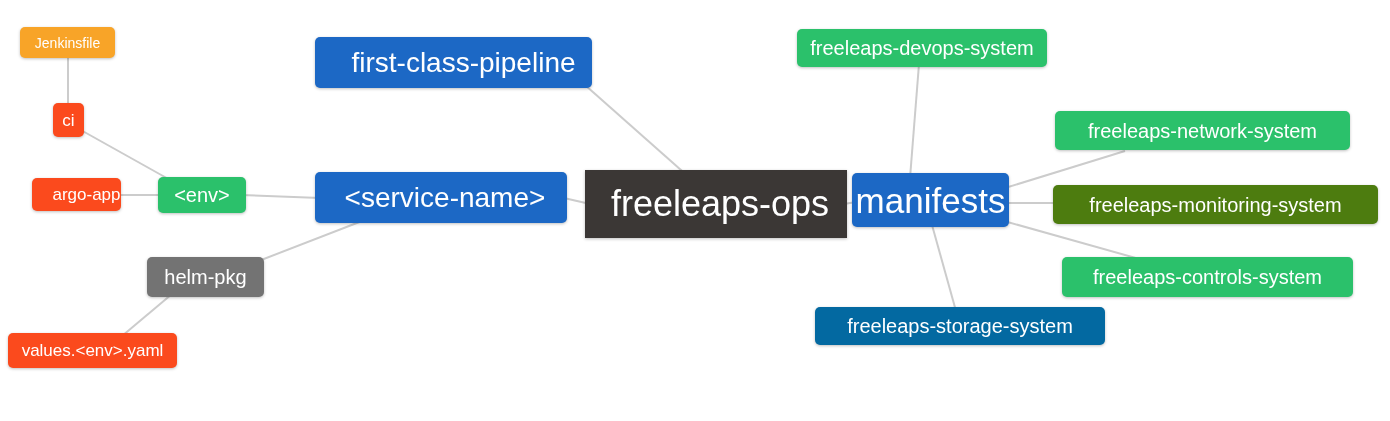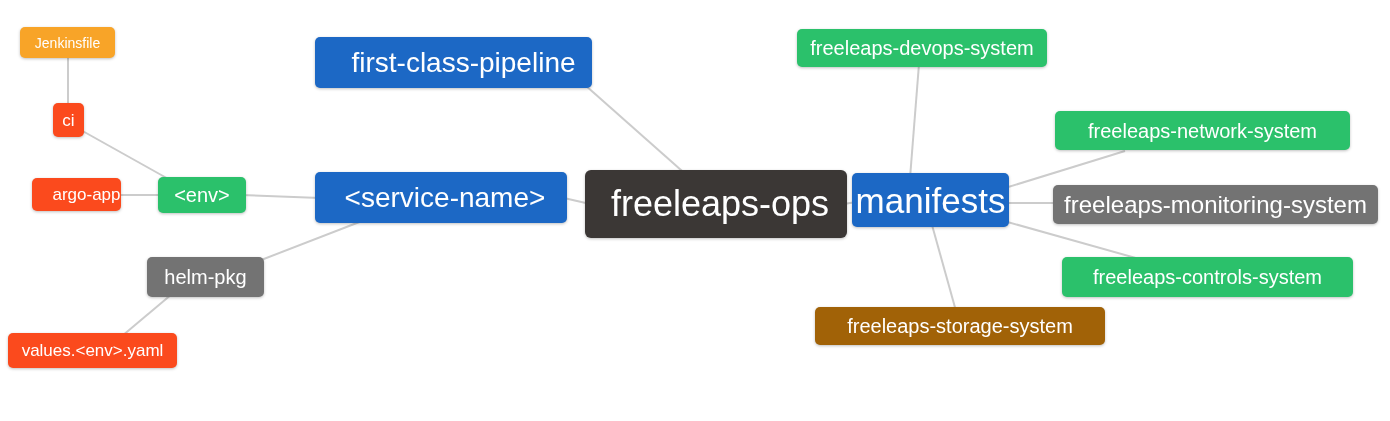--- a/index.html
+++ b/index.html
@@ -29,21 +29,21 @@
     justify-content: center;
     color: #ffffff;
     border-radius: 5px;
     line-height: 1;
     white-space: nowrap;
     box-shadow: 0 1px 3px rgba(0,0,0,0.25);
     cursor: pointer;
     user-select: none;
   }
   .node.root {
-    border-radius: 6px;
+    border-radius: 0;
     padding-left: 8px;
   }
 </style>
 </head>
 <body>
 
 <div class="canvas">
   <svg id="edge-layer" xmlns="http://www.w3.org/2000/svg" viewBox="0 0 1390 421" preserveAspectRatio="xMinYMin meet">
       <line x1="68" y1="56" x2="68" y2="105" stroke="#cccccc" stroke-width="2"></line>
       <line x1="79" y1="129" x2="172" y2="181" stroke="#cccccc" stroke-width="2"></line>
@@ -62,21 +62,21 @@
     </svg>
   <div id="node-layer">
       <div class="node root" style="left: 585px; top: 170px; width: 262px; height: 68px; font-size: 36px; background: rgb(59, 55, 53); color: rgb(255, 255, 255);">freeleaps-ops</div>
       <div class="node level1" style="left: 315px; top: 37px; width: 277px; height: 51px; font-size: 28px; background: rgb(28, 104, 197); color: rgb(255, 255, 255); padding-left: 20px;">first-class-pipeline</div>
       <div class="node level1" style="left: 315px; top: 172px; width: 252px; height: 51px; font-size: 28px; background: rgb(28, 104, 197); color: rgb(255, 255, 255); padding-left: 8px;">&lt;service-name&gt;</div>
       <div class="node level1" style="left: 852px; top: 173px; width: 157px; height: 54px; font-size: 35px; background: rgb(28, 104, 197); color: rgb(255, 255, 255);">manifests</div>
       <div class="node level2" style="left: 158px; top: 177px; width: 88px; height: 36px; font-size: 20px; background: rgb(43, 193, 107); color: rgb(255, 255, 255);">&lt;env&gt;</div>
       <div class="node level2" style="left: 147px; top: 257px; width: 117px; height: 40px; font-size: 20px; background: #737373; color: rgb(255, 255, 255);">helm-pkg</div>
       <div class="node level2" style="left: 797px; top: 29px; width: 250px; height: 38px; font-size: 20px; background: rgb(43, 193, 107); color: rgb(255, 255, 255);">freeleaps-devops-system</div>
       <div class="node level2" style="left: 1055px; top: 111px; width: 295px; height: 39px; font-size: 20px; background: rgb(43, 193, 107); color: rgb(255, 255, 255);">freeleaps-network-system</div>
-      <div class="node level2" style="left: 1053px; top: 185px; width: 325px; height: 39px; font-size: 24px; background: #737373; color: rgb(255, 255, 255);">freeleaps-monitoring-system</div>
+      <div class="node level2" style="left: 1053px; top: 185px; width: 325px; height: 39px; font-size: 20px; background: #4d7c0f; color: rgb(255, 255, 255);">freeleaps-monitoring-system</div>
       <div class="node level2" style="left: 1062px; top: 257px; width: 291px; height: 40px; font-size: 20px; background: rgb(43, 193, 107); color: rgb(255, 255, 255);">freeleaps-controls-system</div>
-      <div class="node level2" style="left: 815px; top: 307px; width: 290px; height: 38px; font-size: 20px; background: #a16207; color: rgb(255, 255, 255);">freeleaps-storage-system</div>
+      <div class="node level2" style="left: 815px; top: 307px; width: 290px; height: 38px; font-size: 20px; background: #0369a1; color: rgb(255, 255, 255);">freeleaps-storage-system</div>
       <div class="node level3" style="left: 53px; top: 103px; width: 31px; height: 34px; font-size: 17px; background: rgb(251, 74, 29); color: rgb(255, 255, 255);">ci</div>
       <div class="node level3" style="left: 32px; top: 178px; width: 89px; height: 33px; font-size: 17px; background: rgb(251, 74, 29); color: rgb(255, 255, 255); padding-left: 20px;">argo-app</div>
       <div class="node level3" style="left: 8px; top: 333px; width: 169px; height: 35px; font-size: 17px; background: rgb(251, 74, 29); color: rgb(255, 255, 255);">values.&lt;env&gt;.yaml</div>
       <div class="node level4" style="left: 20px; top: 27px; width: 95px; height: 31px; font-size: 14px; background: rgb(248, 164, 40); color: rgb(255, 255, 255);">Jenkinsfile</div>
     </div>
 </div>
 
 </body></html>

